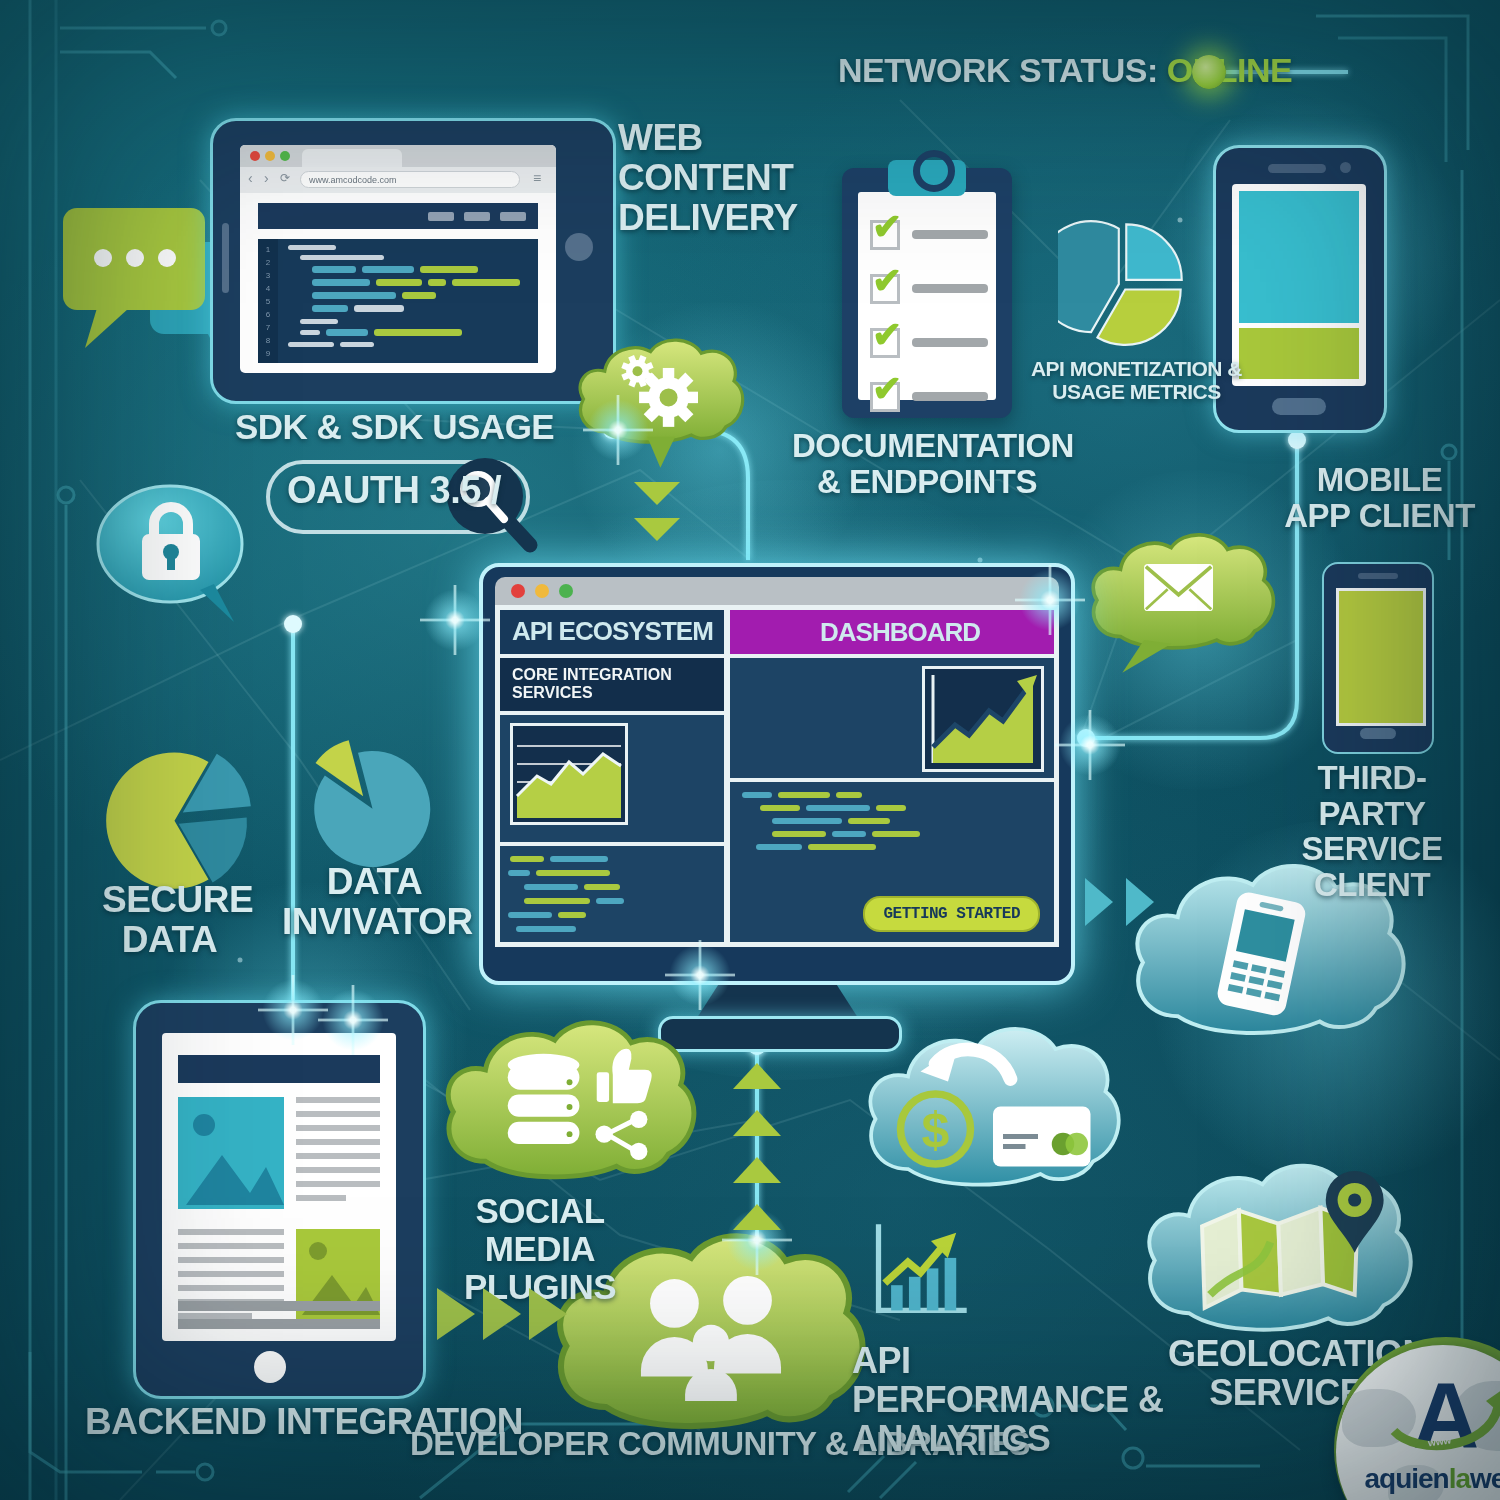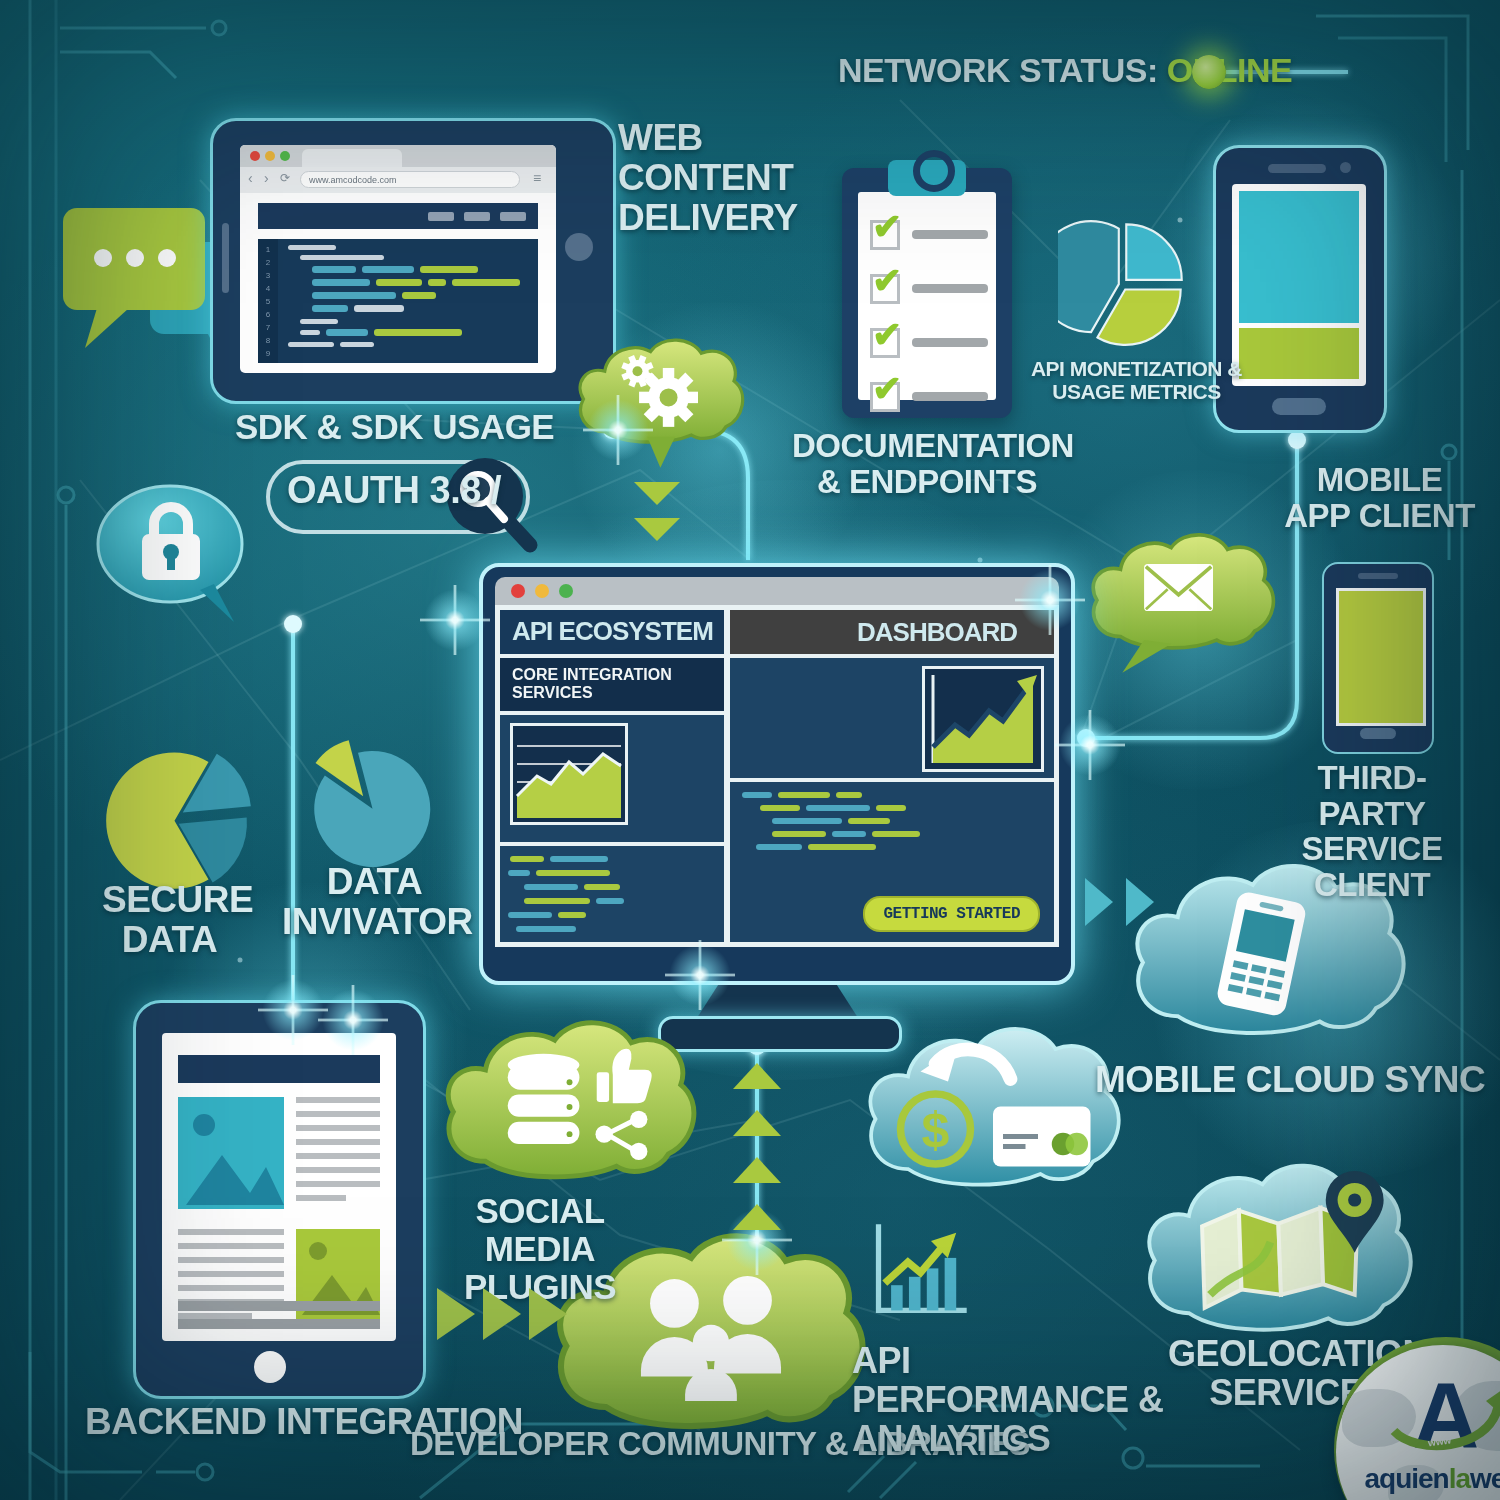--- a/index.html
+++ b/index.html
@@ -260,21 +260,21 @@
           <rect x="-7" y="-36" width="14" height="14" transform="rotate(337)"></rect>
       </g>
       <circle r="25" fill="#fff"></circle>
         <circle r="11" fill="#9dbf4a"></circle>
     </g>
   </svg>
   <div class="tri tri-up" style="left:634px;top:482px;width:46px;height:23px;transform:rotate(180deg);"></div>
   <div class="tri tri-up" style="left:634px;top:518px;width:46px;height:23px;transform:rotate(180deg);"></div>
 
   <div class="abs" style="left:266px;top:460px;width:256px;height:66px;border:4px solid rgba(223,242,246,.85);border-radius:40px;z-index:4;"></div>
-  <div class="lbl" style="left:272px;top:470px;width:244px;font-size:38px;white-space:nowrap;">OAUTH 3.8 /</div>
+  <div class="lbl" style="left:272px;top:470px;width:244px;font-size:38px;white-space:nowrap;">OAUTH 3.5 /</div>
   <svg class="abs" style="left:440px;top:453px;z-index:5" width="100" height="100" viewBox="0 0 100 100">
     <line x1="66" y1="66" x2="90" y2="92" stroke="#14344e" stroke-width="15" stroke-linecap="round"></line>
     <circle cx="45" cy="43" r="38" fill="#14344e"></circle>
     <circle cx="38" cy="36" r="15" stroke="#fff" stroke-width="6" fill="rgba(255,255,255,.06)"></circle>
     <line x1="48" y1="48" x2="64" y2="66" stroke="#fff" stroke-width="8" stroke-linecap="round"></line>
   </svg>
 
   <svg class="abs" style="left:92px;top:482px;z-index:4" width="165" height="150" viewBox="0 0 165 150">
     <defs>
         <radialGradient id="g2" cx="0.4" cy="0.3" r="0.9">
@@ -417,21 +417,21 @@
               <span class="cb c-g" style="width:28px;height:6px;"></span>
             </div>
           <div class="crow" style="margin-left:8px;margin-top:8px;">
               <span class="cb c-t" style="width:60px;height:6px;"></span>
             </div>
         </div>
       </div>
       <div style="width:6px;background:#e9f2f4;"></div>
 
       <div style="flex:1;background:#1d4465;display:flex;flex-direction:column;">
-        <div class="panelsec" style="height:44px;background:#404040;display:flex;align-items:center;justify-content:center;">
+        <div class="panelsec" style="height:44px;background:#a21caf;display:flex;align-items:center;">
           <span style="color:#cfe9ee;font-weight:700;font-size:26px;letter-spacing:-1px;margin-left:90px;">DASHBOARD</span>
         </div>
         <div class="panelsec" style="height:120px;position:relative;">
           <svg width="116" height="100" viewBox="0 0 116 100" style="position:absolute;right:10px;top:8px;border:3px solid #e9f2f4;background:#132f4c;">
             <line x1="8" y1="6" x2="8" y2="94" stroke="#e9f2f4" stroke-width="3"></line>
             <polygon points="8,78 30,56 44,66 64,42 78,52 100,22 108,14 108,94 8,94" fill="#b5cf45"></polygon>
             <polyline points="8,78 30,56 44,66 64,42 78,52 100,22" fill="none" stroke="#1d4567" stroke-width="5"></polyline>
             <polygon points="112,6 92,12 104,28" fill="#b5cf45"></polygon>
           </svg>
         </div>
@@ -627,21 +627,20 @@
           <rect x="21" y="61" width="11" height="5"></rect>
           <rect x="35" y="61" width="11" height="5"></rect>
         <rect x="7" y="70" width="11" height="5"></rect>
           <rect x="21" y="70" width="11" height="5"></rect>
           <rect x="35" y="70" width="11" height="5"></rect>
       </g>
     </g>
   </svg>
   <div class="tri tri-right" style="left:1085px;top:878px;width:28px;height:48px;background:#4fb9c9;"></div>
   <div class="tri tri-right" style="left:1126px;top:878px;width:28px;height:48px;background:#4fb9c9;"></div>
-  <div class="lbl" style="left:1095px;top:1060px;width:380px;font-size:37px;white-space:nowrap;">MOBILE CLOUD SYNC</div>
 
   <svg class="abs" style="left:1136px;top:1150px;z-index:4" width="290" height="200" viewBox="0 0 220 152">
     <defs>
         <linearGradient id="g8" x1="0" y1="0" x2="0" y2="1">
           <stop offset="0" stop-color="#bde9ee"></stop>
           <stop offset="1" stop-color="#2b879d"></stop>
         </linearGradient>
       </defs>
     <path d="M40 124 C16 124 4 102 14 84 C2 64 18 44 40 50 C44 26 74 14 96 26 C110 6 146 8 158 28 C184 18 206 40 198 62 C216 76 210 108 188 118 C180 132 158 136 146 128 C118 140 64 140 40 124 Z" fill="url(#g8)" stroke="#bfeef2" stroke-width="3"></path>
     <g transform="translate(40,40)">

